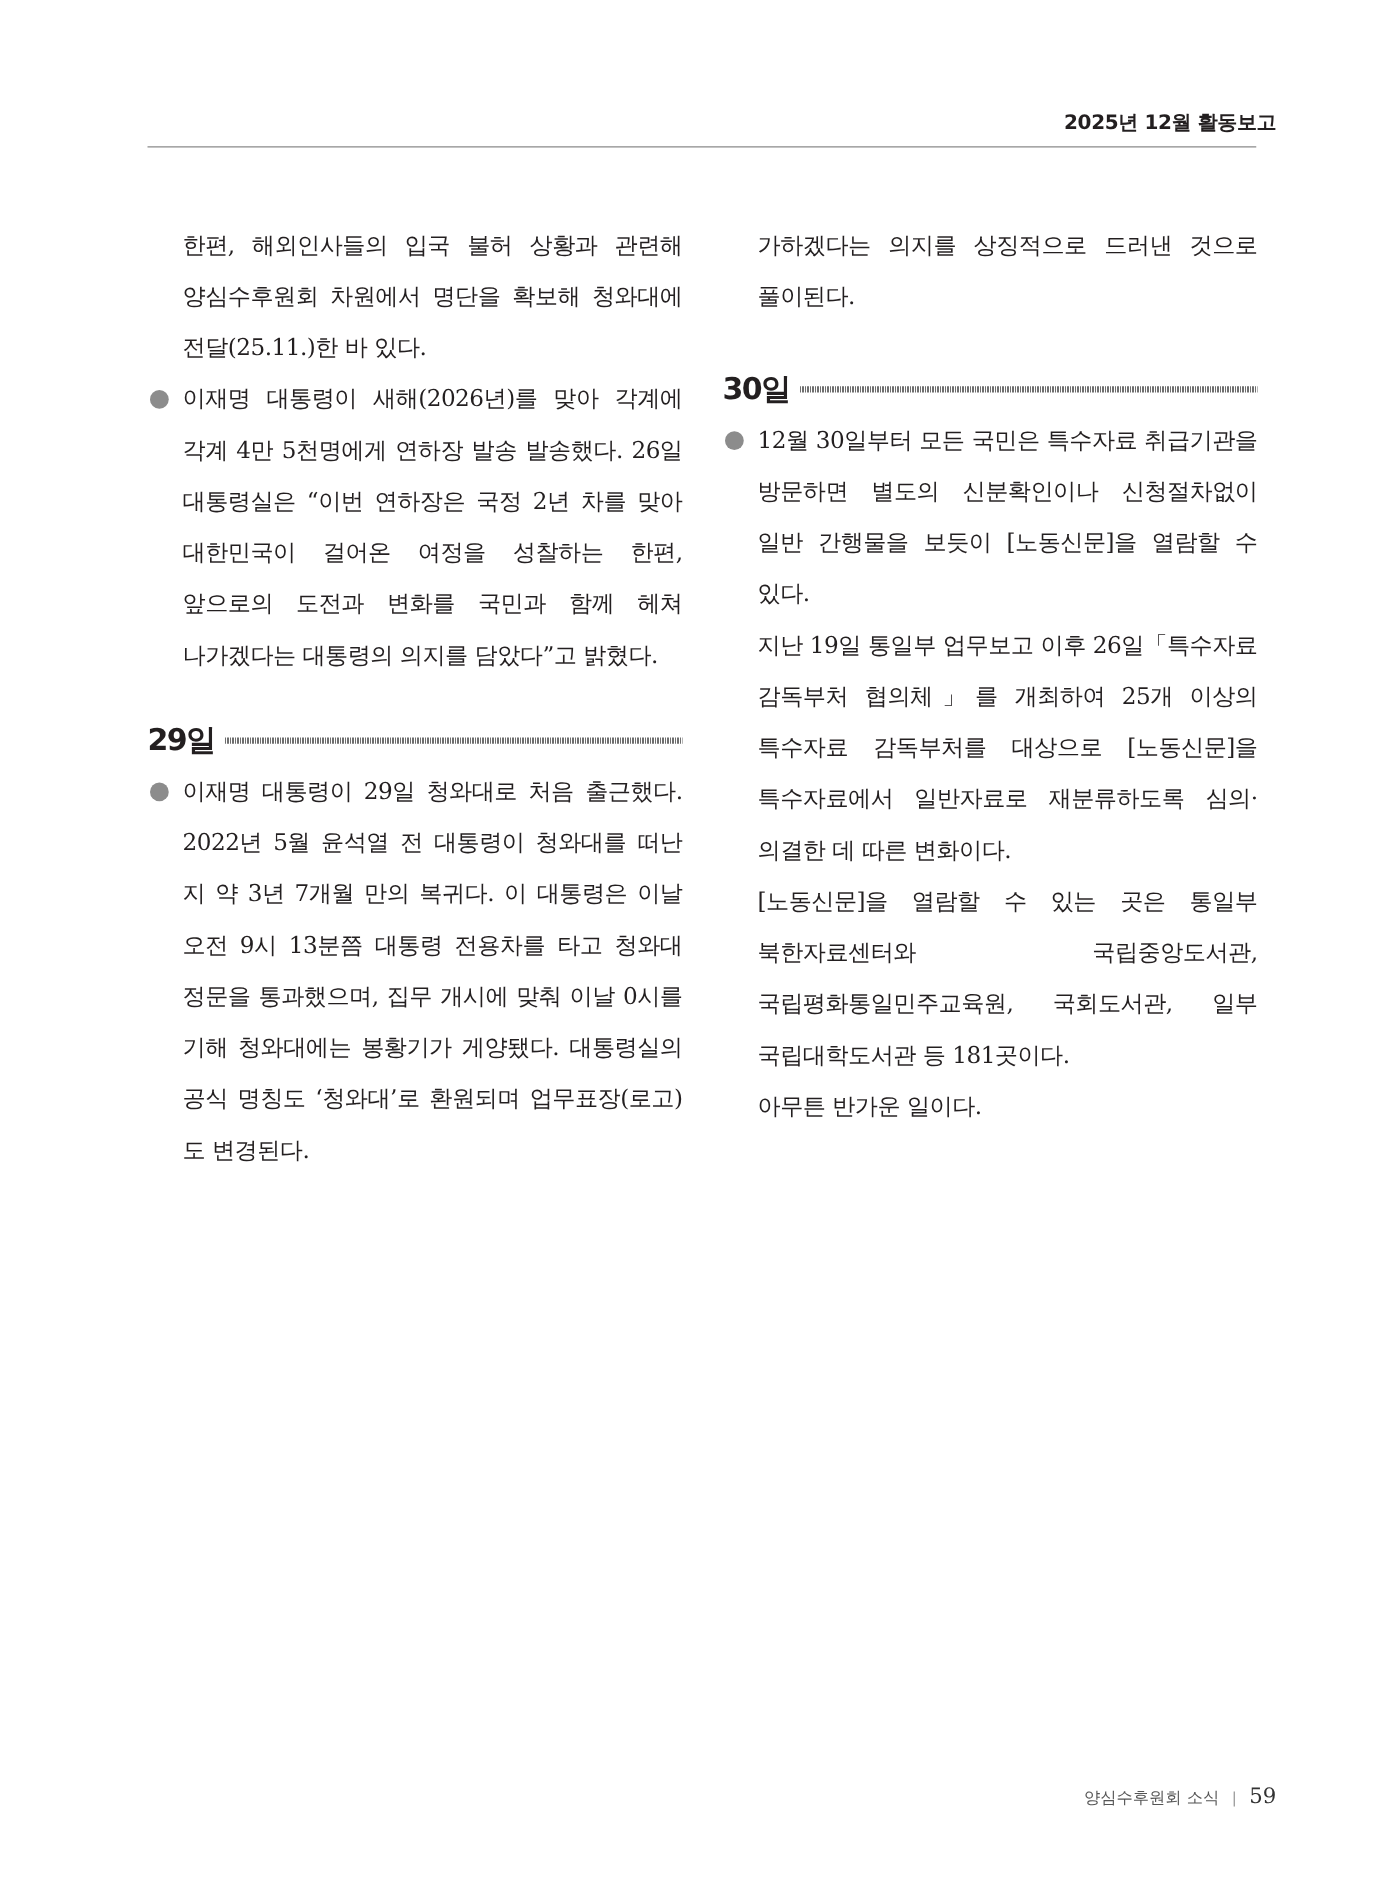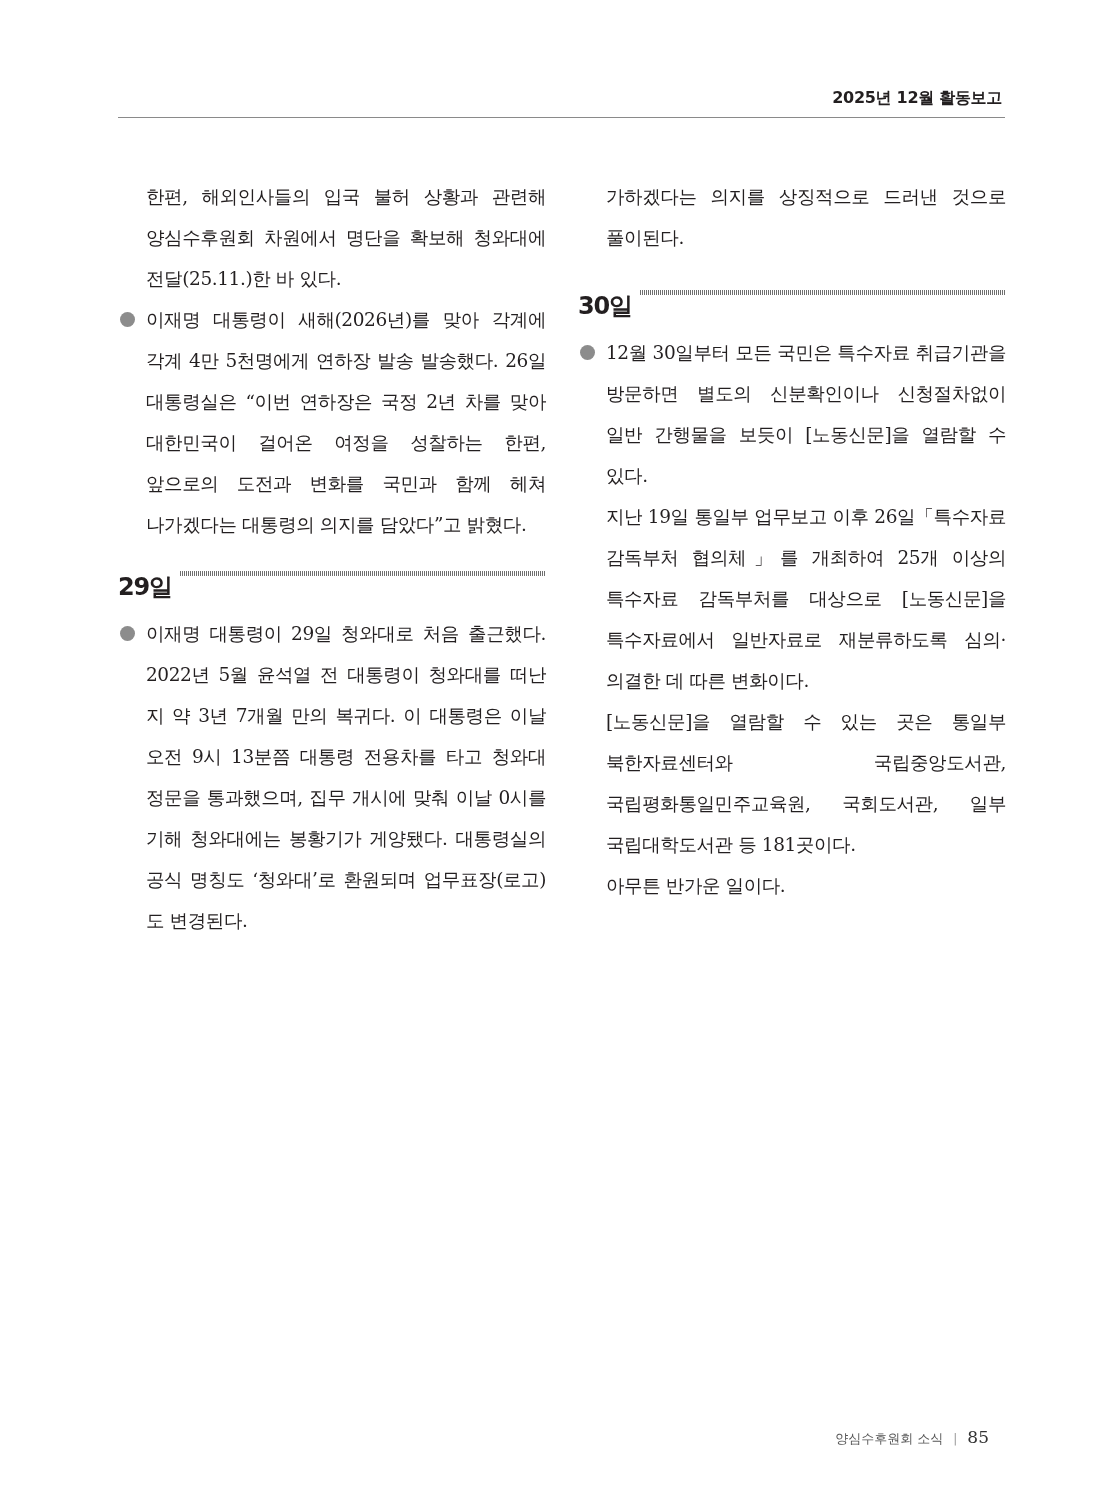--- a/index.html
+++ b/index.html
@@ -1,33 +1,33 @@
 <!DOCTYPE html>
 <html><head>
 <meta charset="utf-8">
 <style>
   html, body { margin: 0; padding: 0; background: #ffffff; }
   body { width: 1105px; height: 1512px; position: relative; overflow: hidden;
          font-family: "DejaVu Serif", "Liberation Serif", serif; color: #231f20; }
-  .header-title { position: absolute; right: 103px; top: 88px; font-family: "DejaVu Sans", "Liberation Sans", sans-serif;
+  .header-title { position: absolute; right: 84px; top: 88px; font-family: "DejaVu Sans", "Liberation Sans", sans-serif;
                   font-weight: bold; font-size: 16px; color: #231f20; letter-spacing: -0.3px; }
   .header-rule { position: absolute; left: 118px; width: 887px; top: 117px; height: 1px; background: #8a8a8a; }
   .col { position: absolute; top: 176px; width: 428px; }
   .col-left { left: 118px; }
   .col-right { left: 578px; }
   .para { font-size: 18.5px; line-height: 41px; margin: 0; padding-left: 28px; text-align: justify;
           text-align-last: left; letter-spacing: -0.4px; word-break: keep-all; }
   .para.bullet { position: relative; }
   .bullet-dot { position: absolute; left: 2px; top: 13px; width: 15px; height: 15px; border-radius: 50%; background: #8c8c8c; }
-  .section-head { display: flex; height: 42px; margin-top: 26px; margin-bottom: 0; }
+  .section-head { display: flex; align-items: center; height: 42px; margin-top: 26px; margin-bottom: 0; }
   .section-head .date { font-family: "DejaVu Sans", "Liberation Sans", sans-serif; font-weight: bold; font-size: 24px;
                         letter-spacing: -1.2px; color: #231f20; margin-right: 8px; }
   .section-head .rule { flex: 1; height: 5px;
                         background: repeating-linear-gradient(90deg, #6e6e6e 0px, #6e6e6e 1px, #ffffff 1px, #ffffff 2px); }
-  .footer { position: absolute; right: 116px; top: 1427px; font-family: "DejaVu Sans", "Liberation Sans", sans-serif;
+  .footer { position: absolute; right: 84px; top: 1427px; font-family: "DejaVu Sans", "Liberation Sans", sans-serif;
             font-size: 13px; color: #555; display: flex; align-items: baseline; }
   .footer .sep { margin: 0 10px; color: #999; font-size: 12px; }
   .footer .page { font-family: "DejaVu Serif", "Liberation Serif", serif; font-size: 17px; color: #333; }
 </style>
 </head>
 <body>
 
 <div class="header-title">2025년 12월 활동보고</div>
 <div class="header-rule"></div>
 
@@ -58,14 +58,14 @@
     <span class="bullet-dot"></span><span>12월 30일부터 모든 국민은 특수자료 취급기관을 방문하면 별도의 신분확인이나 신청절차없이 일반 간행물을 보듯이 [노동신문]을 열람할 수 있다.</span>
   </p>
   <p class="para">지난 19일 통일부 업무보고 이후 26일「특수자료 감독부처 협의체」를 개최하여 25개 이상의 특수자료 감독부처를 대상으로 [노동신문]을 특수자료에서 일반자료로 재분류하도록 심의·의결한 데 따른 변화이다.</p>
   <p class="para">[노동신문]을 열람할 수 있는 곳은 통일부 북한자료센터와 국립중앙도서관, 국립평화통일민주교육원, 국회도서관, 일부 국립대학도서관 등 181곳이다.</p>
   <p class="para">아무튼 반가운 일이다.</p>
 </div>
 
 <div class="footer">
   <span>양심수후원회 소식</span>
   <span class="sep">|</span>
-  <span class="page">85</span>
+  <span class="page">59</span>
 </div>
 
 </body></html>

